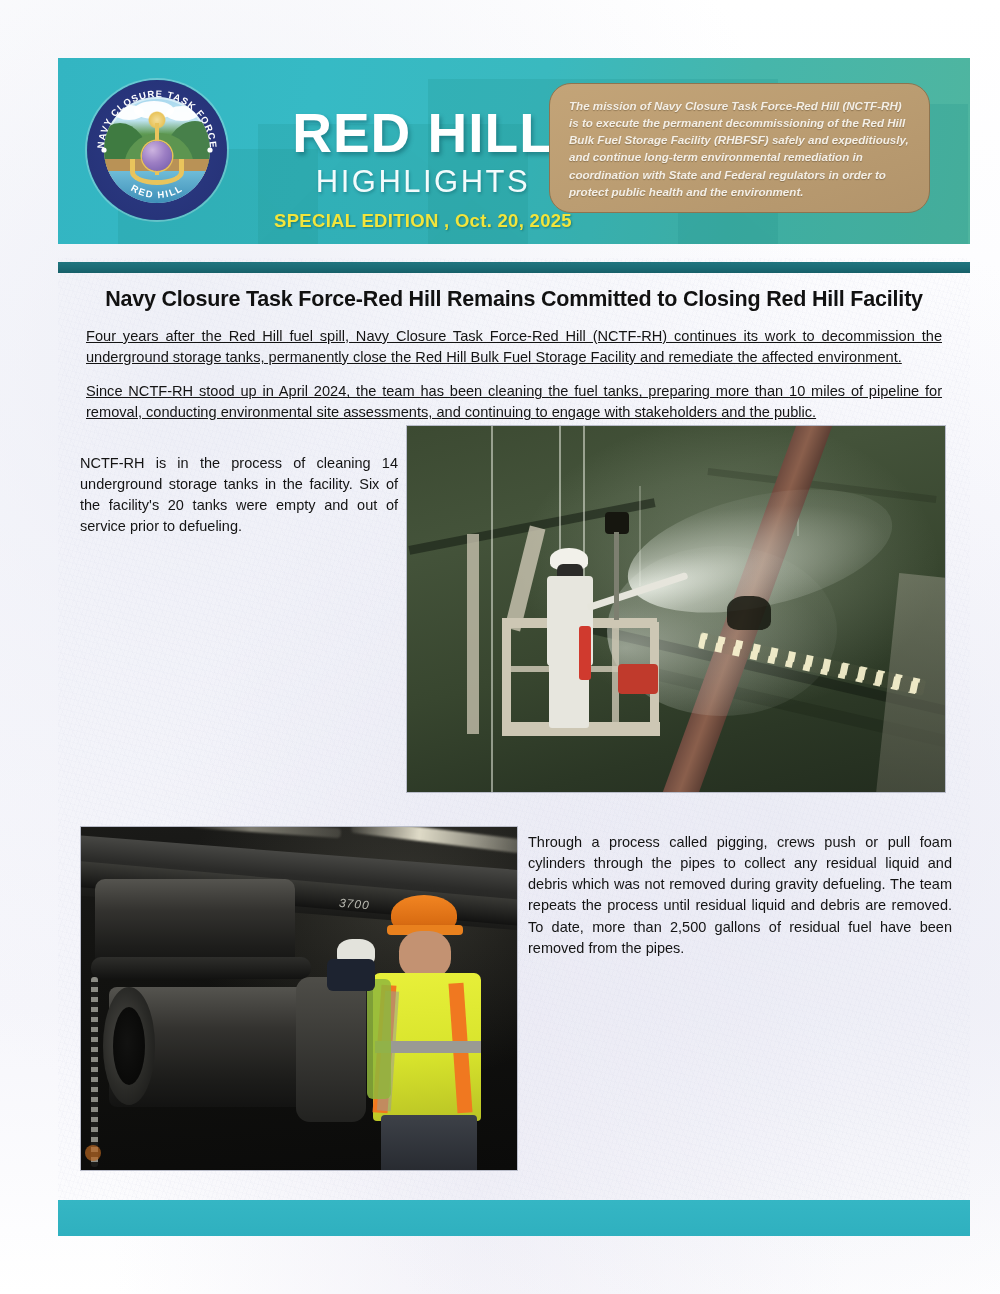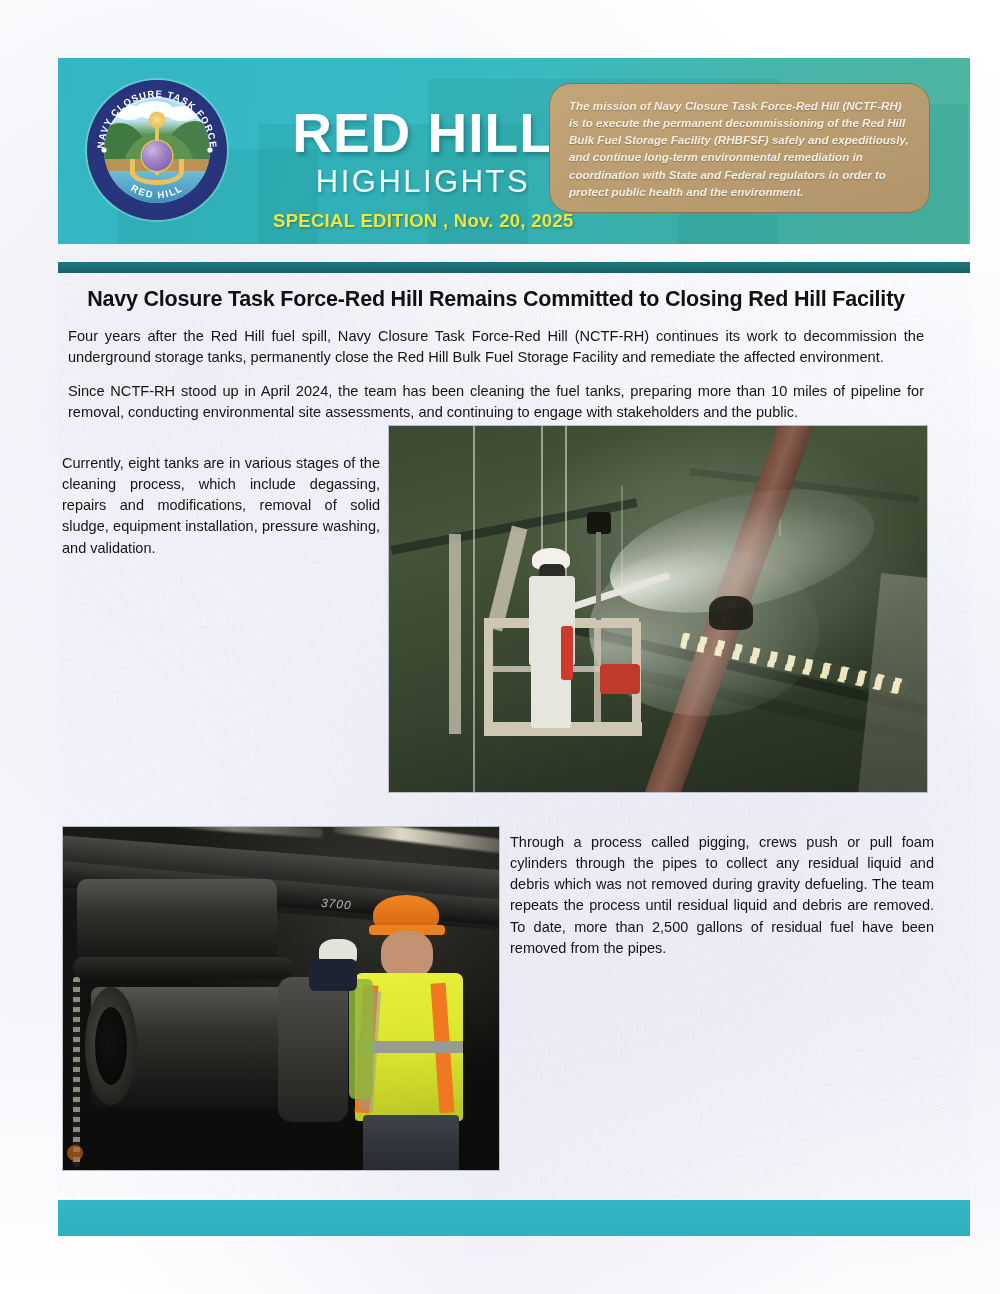--- a/index.html
+++ b/index.html
@@ -229,21 +229,21 @@
   #divider {
     position: absolute;
     left: 58px; top: 262px;
     width: 912px; height: 11px;
     background: linear-gradient(180deg,#20757f 0%,#1b6b75 55%,#175f68 100%);
   }
 
   
   #body-wrap {
     position: absolute;
-    left: 40px; top: 278px;
+    left: 58px; top: 278px;
     width: 912px;
   }
 
   h1#headline {
     font-family: "Liberation Sans", sans-serif;
     font-size: 21.5px;
     font-weight: bold;
     color: #111111;
     text-align: center;
     letter-spacing: -0.2px;
@@ -251,20 +251,21 @@
     white-space: nowrap;
   }
 
   .intro-p {
     font-family: "Liberation Sans", sans-serif;
     font-size: 14.6px;
     line-height: 1.42;
     color: #141414;
     text-align: justify;
     margin: 8px 28px;
+    text-decoration: underline;
   }
   #intro-1 { margin-top: 14px; }
   #intro-2 { margin-top: 14px; }
 
   
   #sec1 {
     position: absolute;
     left: 0; top: 175px;
     width: 912px;
     height: 365px;
@@ -494,41 +495,41 @@
           <textPath href="#arcBot" startOffset="50%" text-anchor="middle">RED HILL</textPath>
         </text>
         <circle cx="17" cy="70" r="2.6" fill="#ffffff"></circle>
         <circle cx="123" cy="70" r="2.6" fill="#ffffff"></circle>
       </svg>
     </div>
 
     <div id="wordmark">
       <div id="title-red-hill">RED HILL</div>
       <div id="title-highlights">HIGHLIGHTS</div>
-      <div id="title-edition">SPECIAL EDITION , Nov. 20, 2025</div>
+      <div id="title-edition">SPECIAL EDITION , Oct. 20, 2025</div>
     </div>
 
     <div id="mission-box">
       <div id="mission-text">The mission of Navy Closure Task Force-Red Hill (NCTF-RH) is to execute the permanent decommissioning of the Red Hill Bulk Fuel Storage Facility (RHBFSF) safely and expeditiously, and continue long-term environmental remediation in coordination with State and Federal regulators in order to protect public health and the environment.</div>
     </div>
   </div>
 
   <div id="divider"></div>
 
   <div id="body-wrap">
 
     <h1 id="headline">Navy Closure Task Force-Red Hill Remains Committed to Closing Red Hill Facility</h1>
 
     <p class="intro-p" id="intro-1">Four years after the Red Hill fuel spill, Navy Closure Task Force-Red Hill (NCTF-RH) continues its work to decommission the underground storage tanks, permanently close the Red Hill Bulk Fuel Storage Facility and remediate the affected environment.</p>
     <p class="intro-p" id="intro-2">Since NCTF-RH stood up in April 2024, the team has been cleaning the fuel tanks, preparing more than 10 miles of pipeline for removal, conducting environmental site assessments, and continuing to engage with stakeholders and the public.</p>
 
     <div id="sec1">
 
       <div id="col1-left">
-        <p class="body-p">Currently, eight tanks are in various stages of the cleaning process, which include degassing, repairs and modifications, removal of solid sludge, equipment installation, pressure washing, and validation.</p>
+        <p class="body-p">NCTF-RH is in the process of cleaning 14 underground storage tanks in the facility. Six of the facility's 20 tanks were empty and out of service prior to defueling.</p>
       </div>
 
       <div id="photo1">
         <div class="p1-bg"></div>
 
         <div class="p1-seam" style="left:0;top:96px;width:250px;height:9px;transform:rotate(-11deg);"></div>
         <div class="p1-seam" style="left:150px;top:236px;width:400px;height:10px;transform:rotate(13deg);"></div>
         <div class="p1-seam" style="left:230px;top:276px;width:330px;height:12px;transform:rotate(13deg);opacity:.45;"></div>
         <div class="p1-seam" style="left:300px;top:56px;width:230px;height:7px;transform:rotate(7deg);opacity:.35;"></div>
 

